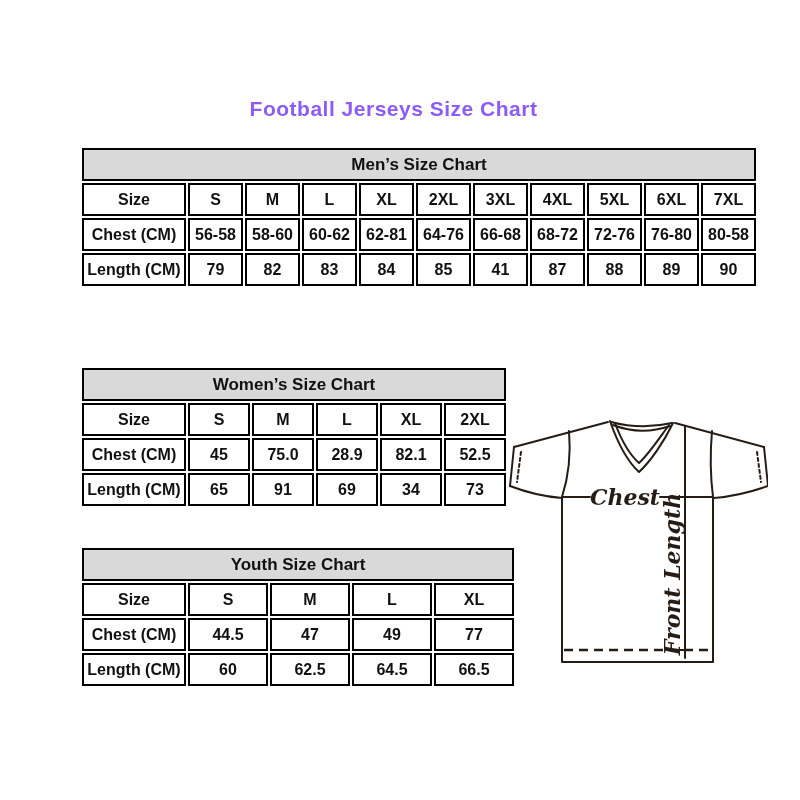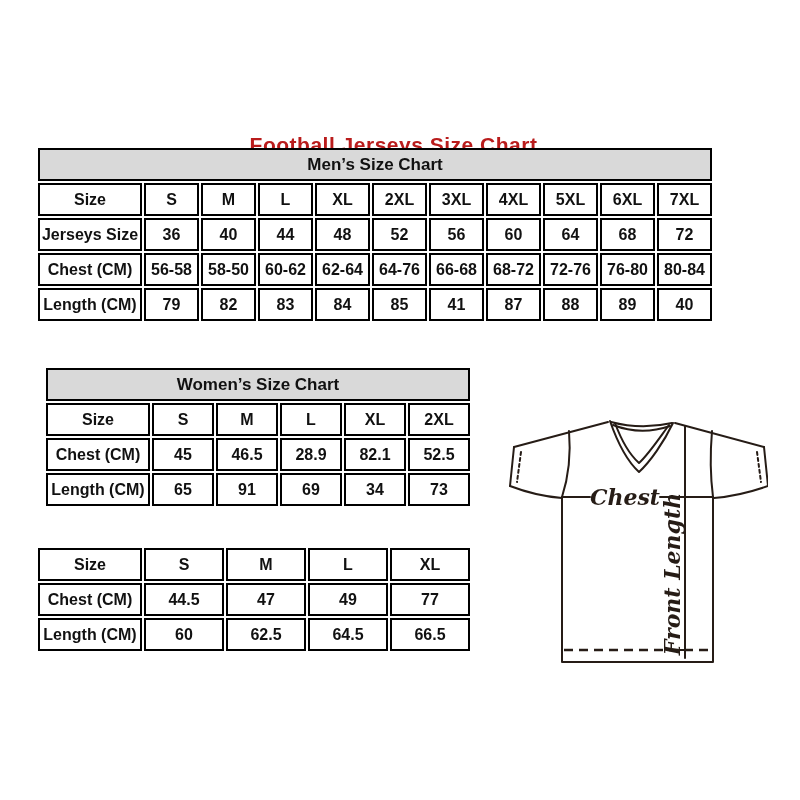--- a/index.html
+++ b/index.html
@@ -9,32 +9,33 @@
     --diagram-line:#261c16;
     --page-bg:#ffffff;
   }
   *{box-sizing:border-box;margin:0;padding:0;}
   html,body{width:800px;height:800px;background:var(--page-bg);overflow:hidden;}
   body{position:relative;font-family:"Liberation Sans",sans-serif;color:var(--text-color);}
 
   .page-title{
     position:absolute;left:30px;top:97px;width:727px;
     text-align:center;font-size:21px;font-weight:bold;
-    letter-spacing:0.5px;color:#b91c1c;margin-top:36px;
+    letter-spacing:0.5px;color:#8b5cf6;
   }
 
   .tbl-wrap{position:absolute;}
   #wrap-mens{left:36px;top:146px;}
-  #wrap-womens{left:44px;top:366px;}
+  #wrap-womens{left:36px;top:366px;}
   #wrap-youth{left:36px;top:546px;}
 
   table.size-tbl{
     border-collapse:separate;
     border-spacing:2px;
     table-layout:fixed;
+    margin-left:44px;
   }
   table.size-tbl td{
     border:2px solid var(--table-border);
     text-align:center;
     vertical-align:middle;
     height:33px;
     font-weight:bold;
     font-size:16px;
     background:#ffffff;
     overflow:hidden;
@@ -97,57 +98,44 @@
           <td>L</td>
           <td>XL</td>
           <td>2XL</td>
           <td>3XL</td>
           <td>4XL</td>
           <td>5XL</td>
           <td>6XL</td>
           <td>7XL</td>
         </tr>
         <tr>
-          <td>Jerseys Size</td>
-          <td>36</td>
-          <td>40</td>
-          <td>44</td>
-          <td>48</td>
-          <td>52</td>
-          <td>56</td>
-          <td>60</td>
-          <td>64</td>
-          <td>68</td>
-          <td>72</td>
-        </tr>
-        <tr>
           <td>Chest (CM)</td>
           <td>56-58</td>
-          <td>58-50</td>
+          <td>58-60</td>
           <td>60-62</td>
-          <td>62-64</td>
+          <td>62-81</td>
           <td>64-76</td>
           <td>66-68</td>
           <td>68-72</td>
           <td>72-76</td>
           <td>76-80</td>
-          <td>80-84</td>
+          <td>80-58</td>
         </tr>
         <tr>
           <td>Length (CM)</td>
           <td>79</td>
           <td>82</td>
           <td>83</td>
           <td>84</td>
           <td>85</td>
           <td>41</td>
           <td>87</td>
           <td>88</td>
           <td>89</td>
-          <td>40</td>
+          <td>90</td>
         </tr>
       </tbody>
     </table>
   </div>
 <div class="tbl-wrap" id="wrap-womens">
     <table class="size-tbl tbl-womens">
       <colgroup>
         <col class="c-label">
         <col class="c-data">
         <col class="c-data">
@@ -163,21 +151,21 @@
           <td>Size</td>
           <td>S</td>
           <td>M</td>
           <td>L</td>
           <td>XL</td>
           <td>2XL</td>
         </tr>
         <tr>
           <td>Chest (CM)</td>
           <td>45</td>
-          <td>46.5</td>
+          <td>75.0</td>
           <td>28.9</td>
           <td>82.1</td>
           <td>52.5</td>
         </tr>
         <tr>
           <td>Length (CM)</td>
           <td>65</td>
           <td>91</td>
           <td>69</td>
           <td>34</td>
@@ -190,20 +178,23 @@
     <table class="size-tbl tbl-youth">
       <colgroup>
         <col class="c-label">
         <col class="c-data">
         <col class="c-data">
         <col class="c-data">
         <col class="c-data">
       </colgroup>
       <tbody>
         <tr>
+          <td colspan="5" class="hdr">Youth Size Chart</td>
+        </tr>
+        <tr>
           <td>Size</td>
           <td>S</td>
           <td>M</td>
           <td>L</td>
           <td>XL</td>
         </tr>
         <tr>
           <td>Chest (CM)</td>
           <td>44.5</td>
           <td>47</td>

